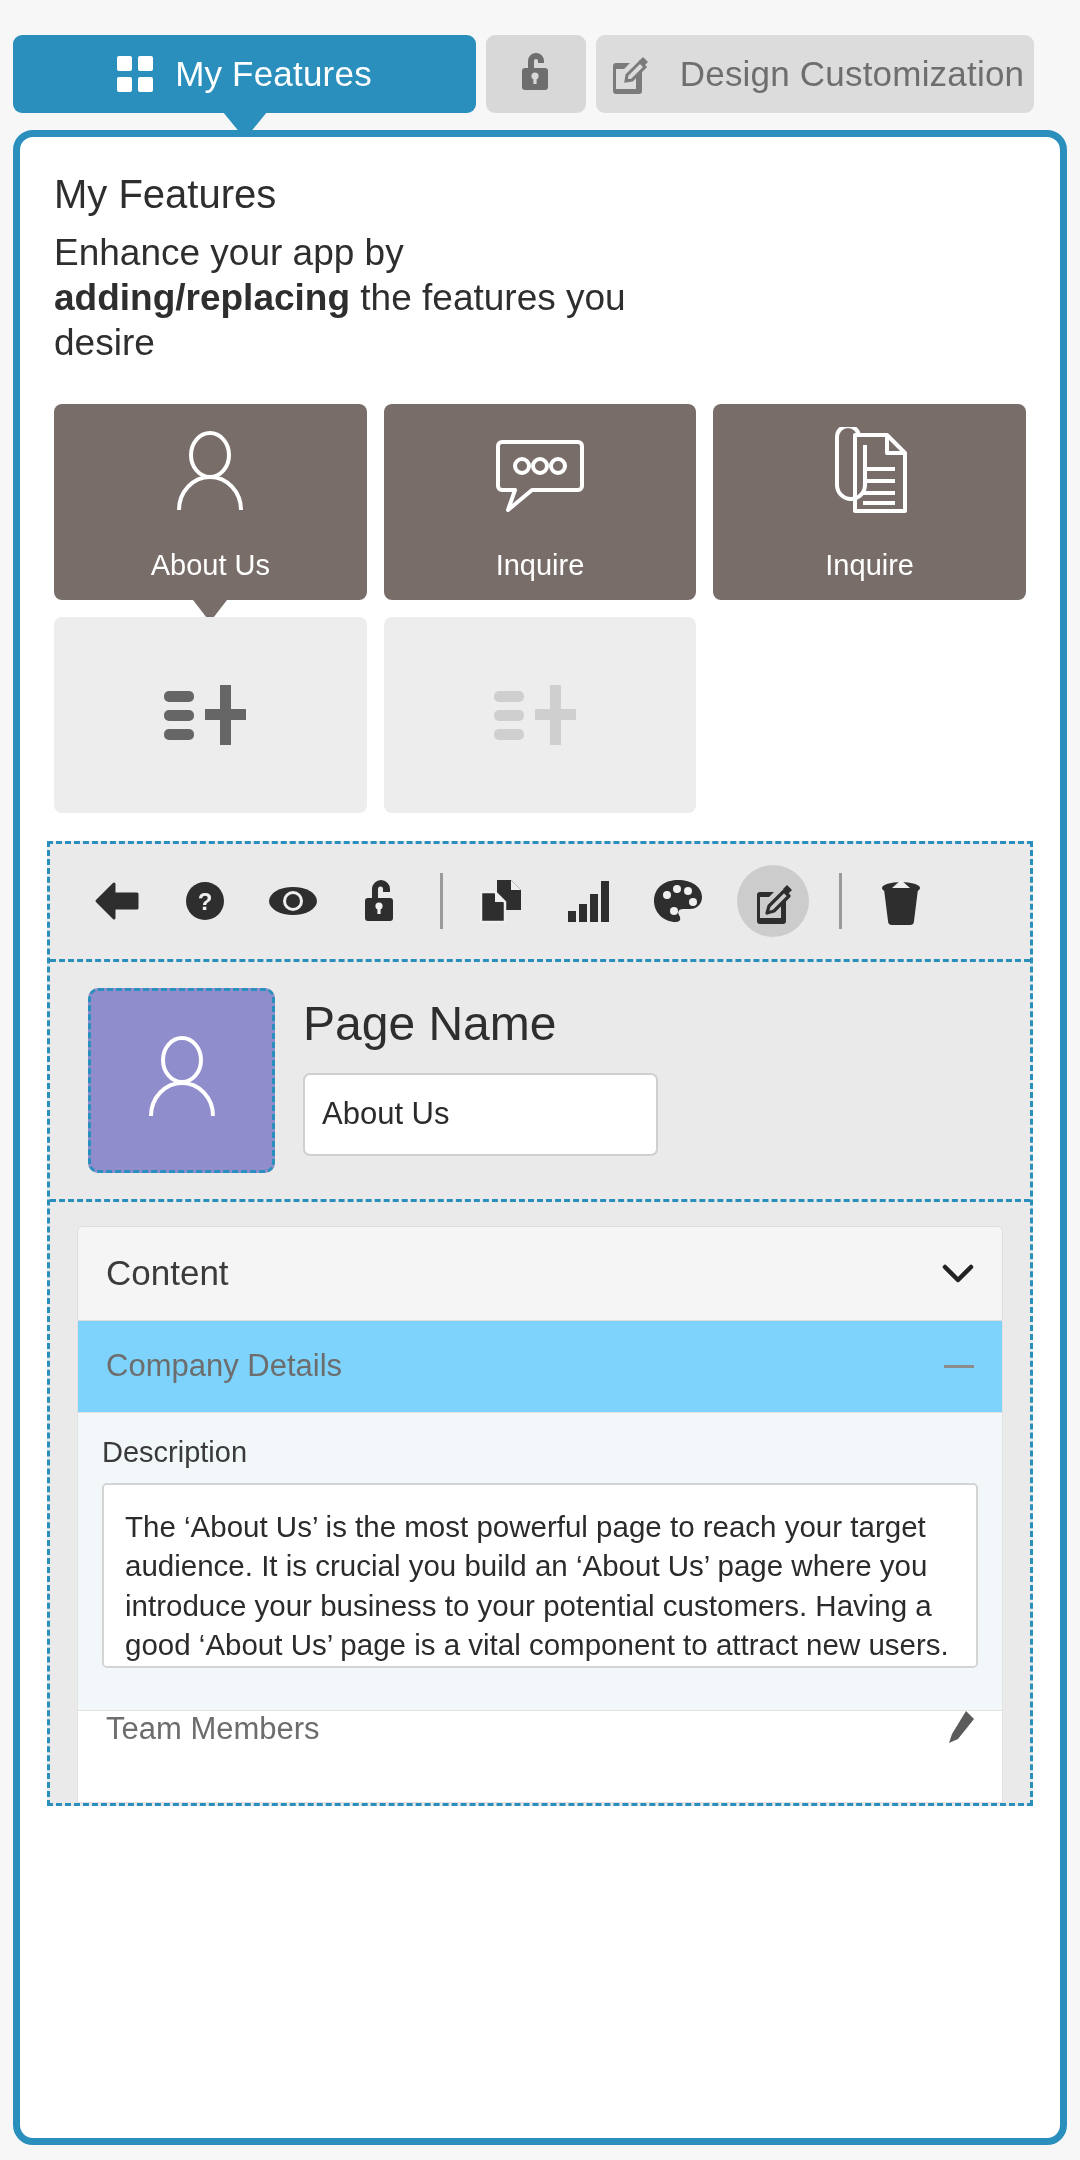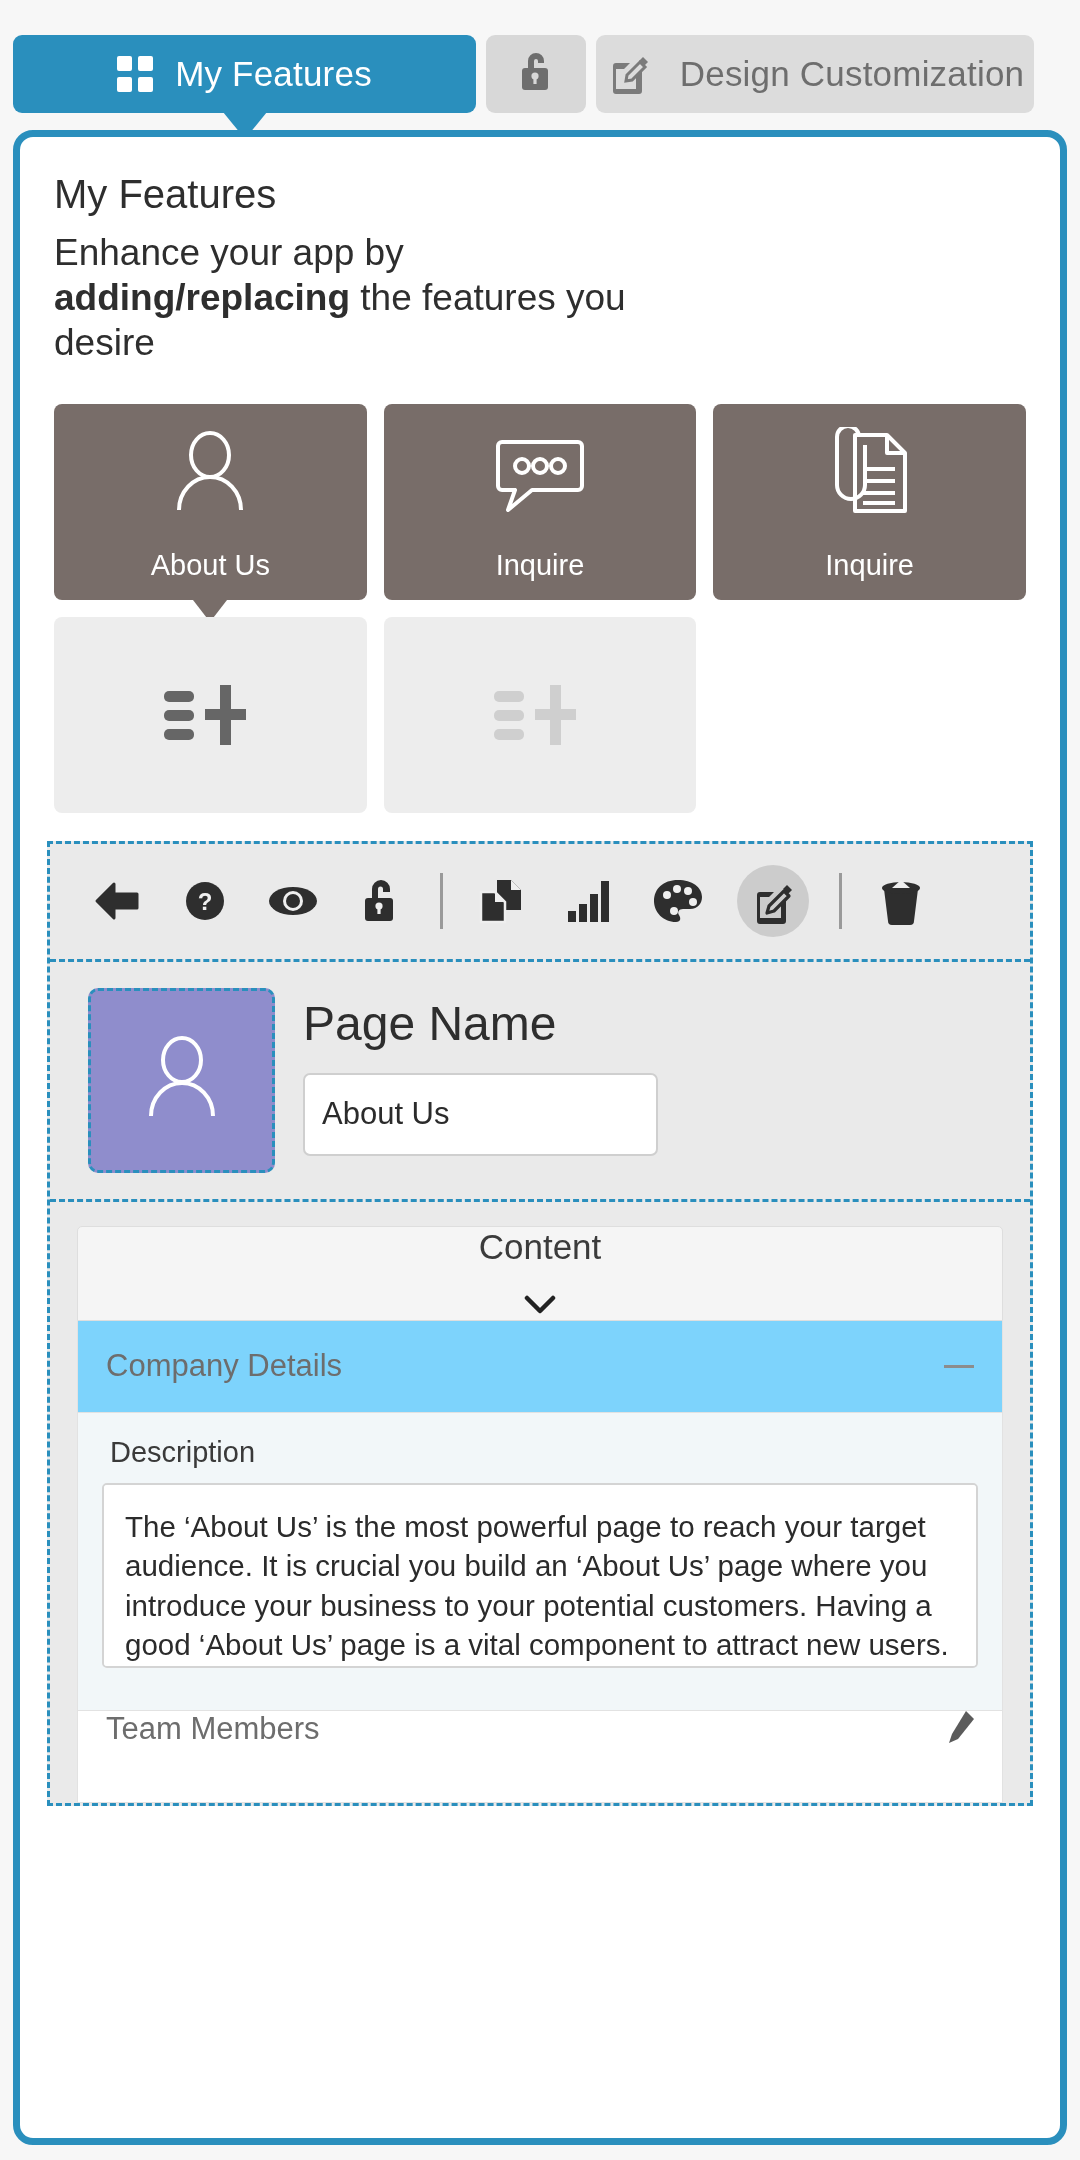--- a/index.html
+++ b/index.html
@@ -181,21 +181,20 @@
   
   .content-wrap { padding: 24px 27px 0 27px; }
   .acc-head {
     height: 95px;
     background: #f5f5f5;
     border: 1px solid #dedede;
     border-radius: 5px 5px 0 0;
     display: flex; align-items: center; justify-content: space-between;
     padding: 0 28px;
     cursor: pointer;
-    flex-direction: column;
   }
   .acc-head-label { font-size: 35px; color: #3b3b3b; }
   .chev { font-size: 32px; color: #222; line-height: 1; }
 
   .sub-head {
     height: 92px;
     background: #7dd3fc;
     border: 1px solid #e2e2e2;
     border-top: none;
     display: flex; align-items: center; justify-content: space-between;
@@ -204,21 +203,21 @@
   }
   .sub-head-label { font-size: 31px; color: #6d6d6d; }
   .minus { width: 30px; height: 3px; background: #8c8c8c; display:block; }
 
   .field-block {
     background: #f2f7f9;
     border: 1px solid #e2e2e2;
     border-top: none;
     padding: 23px 24px 38px 24px;
   }
-  .field-label { font-size: 29px; color: #3a3a3a; margin-bottom: 14px; margin-left: 8px; }
+  .field-label { font-size: 29px; color: #3a3a3a; margin-bottom: 14px; }
   .desc-area {
     width: 100%;
     height: 185px;
     border: 2px solid #d4d4d4;
     border-radius: 5px;
     background: #ffffff;
     resize: none;
     padding: 22px 21px;
     font-size: 29.5px;
     line-height: 1.34;

